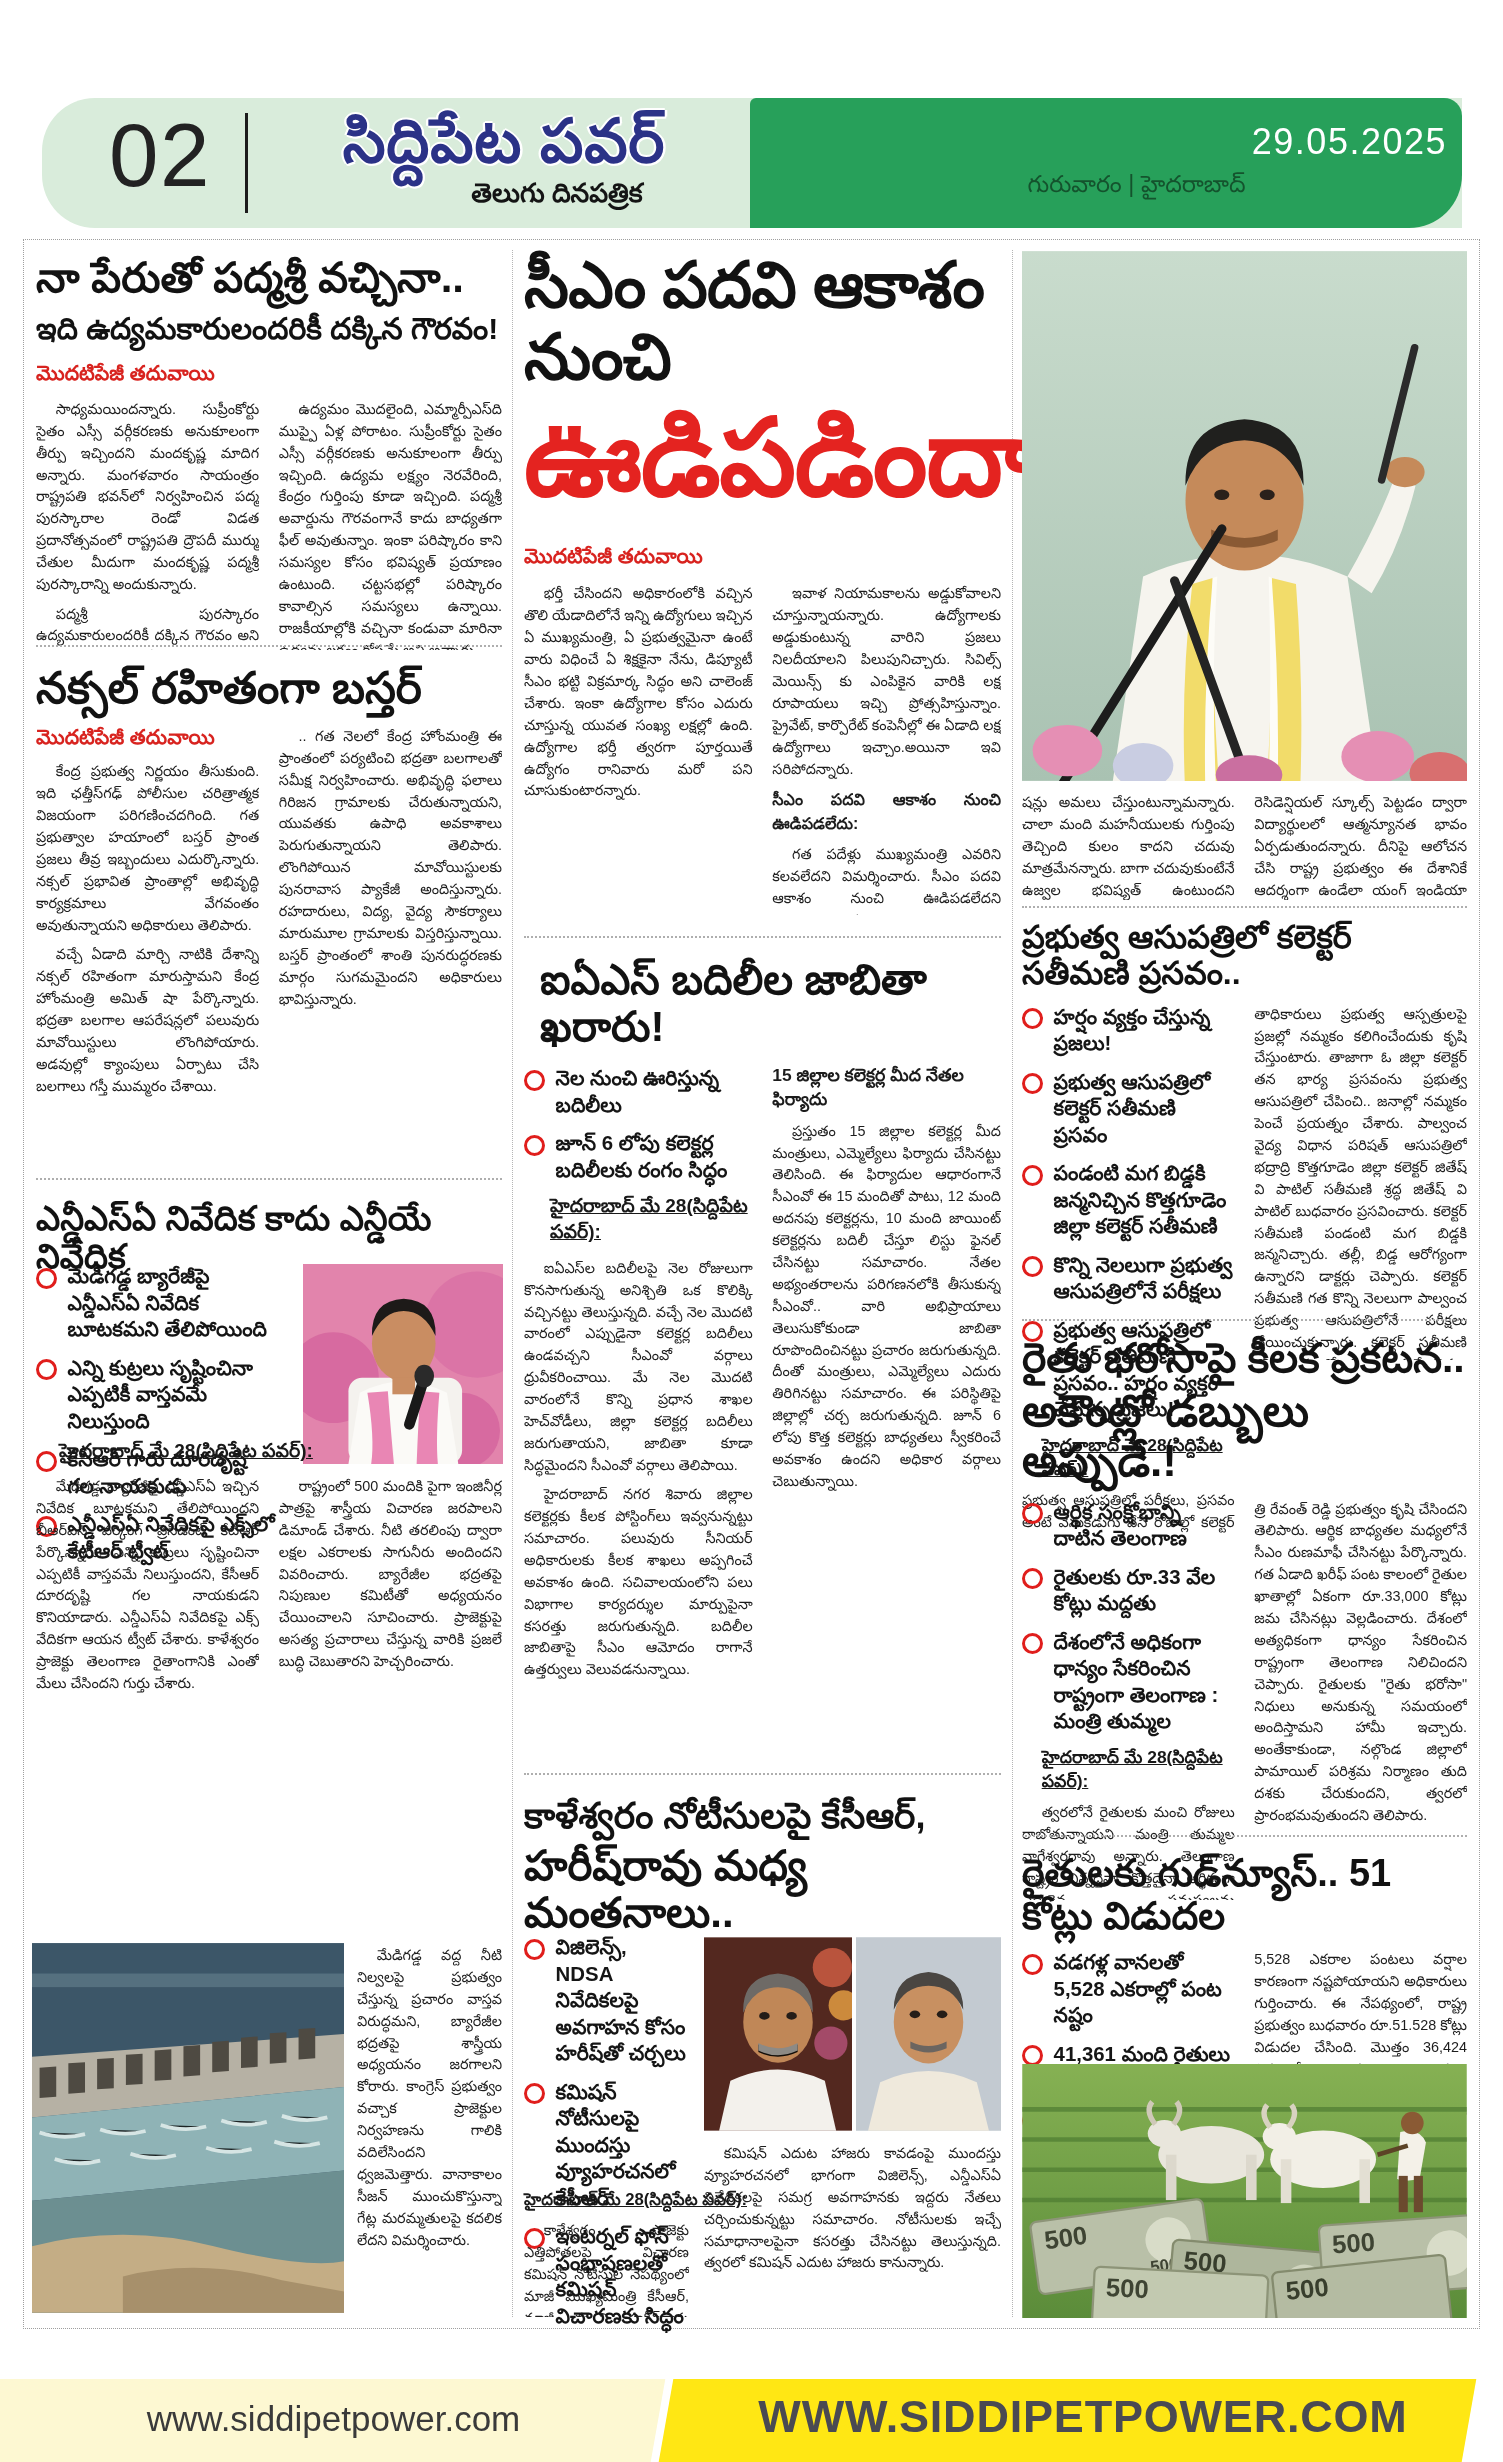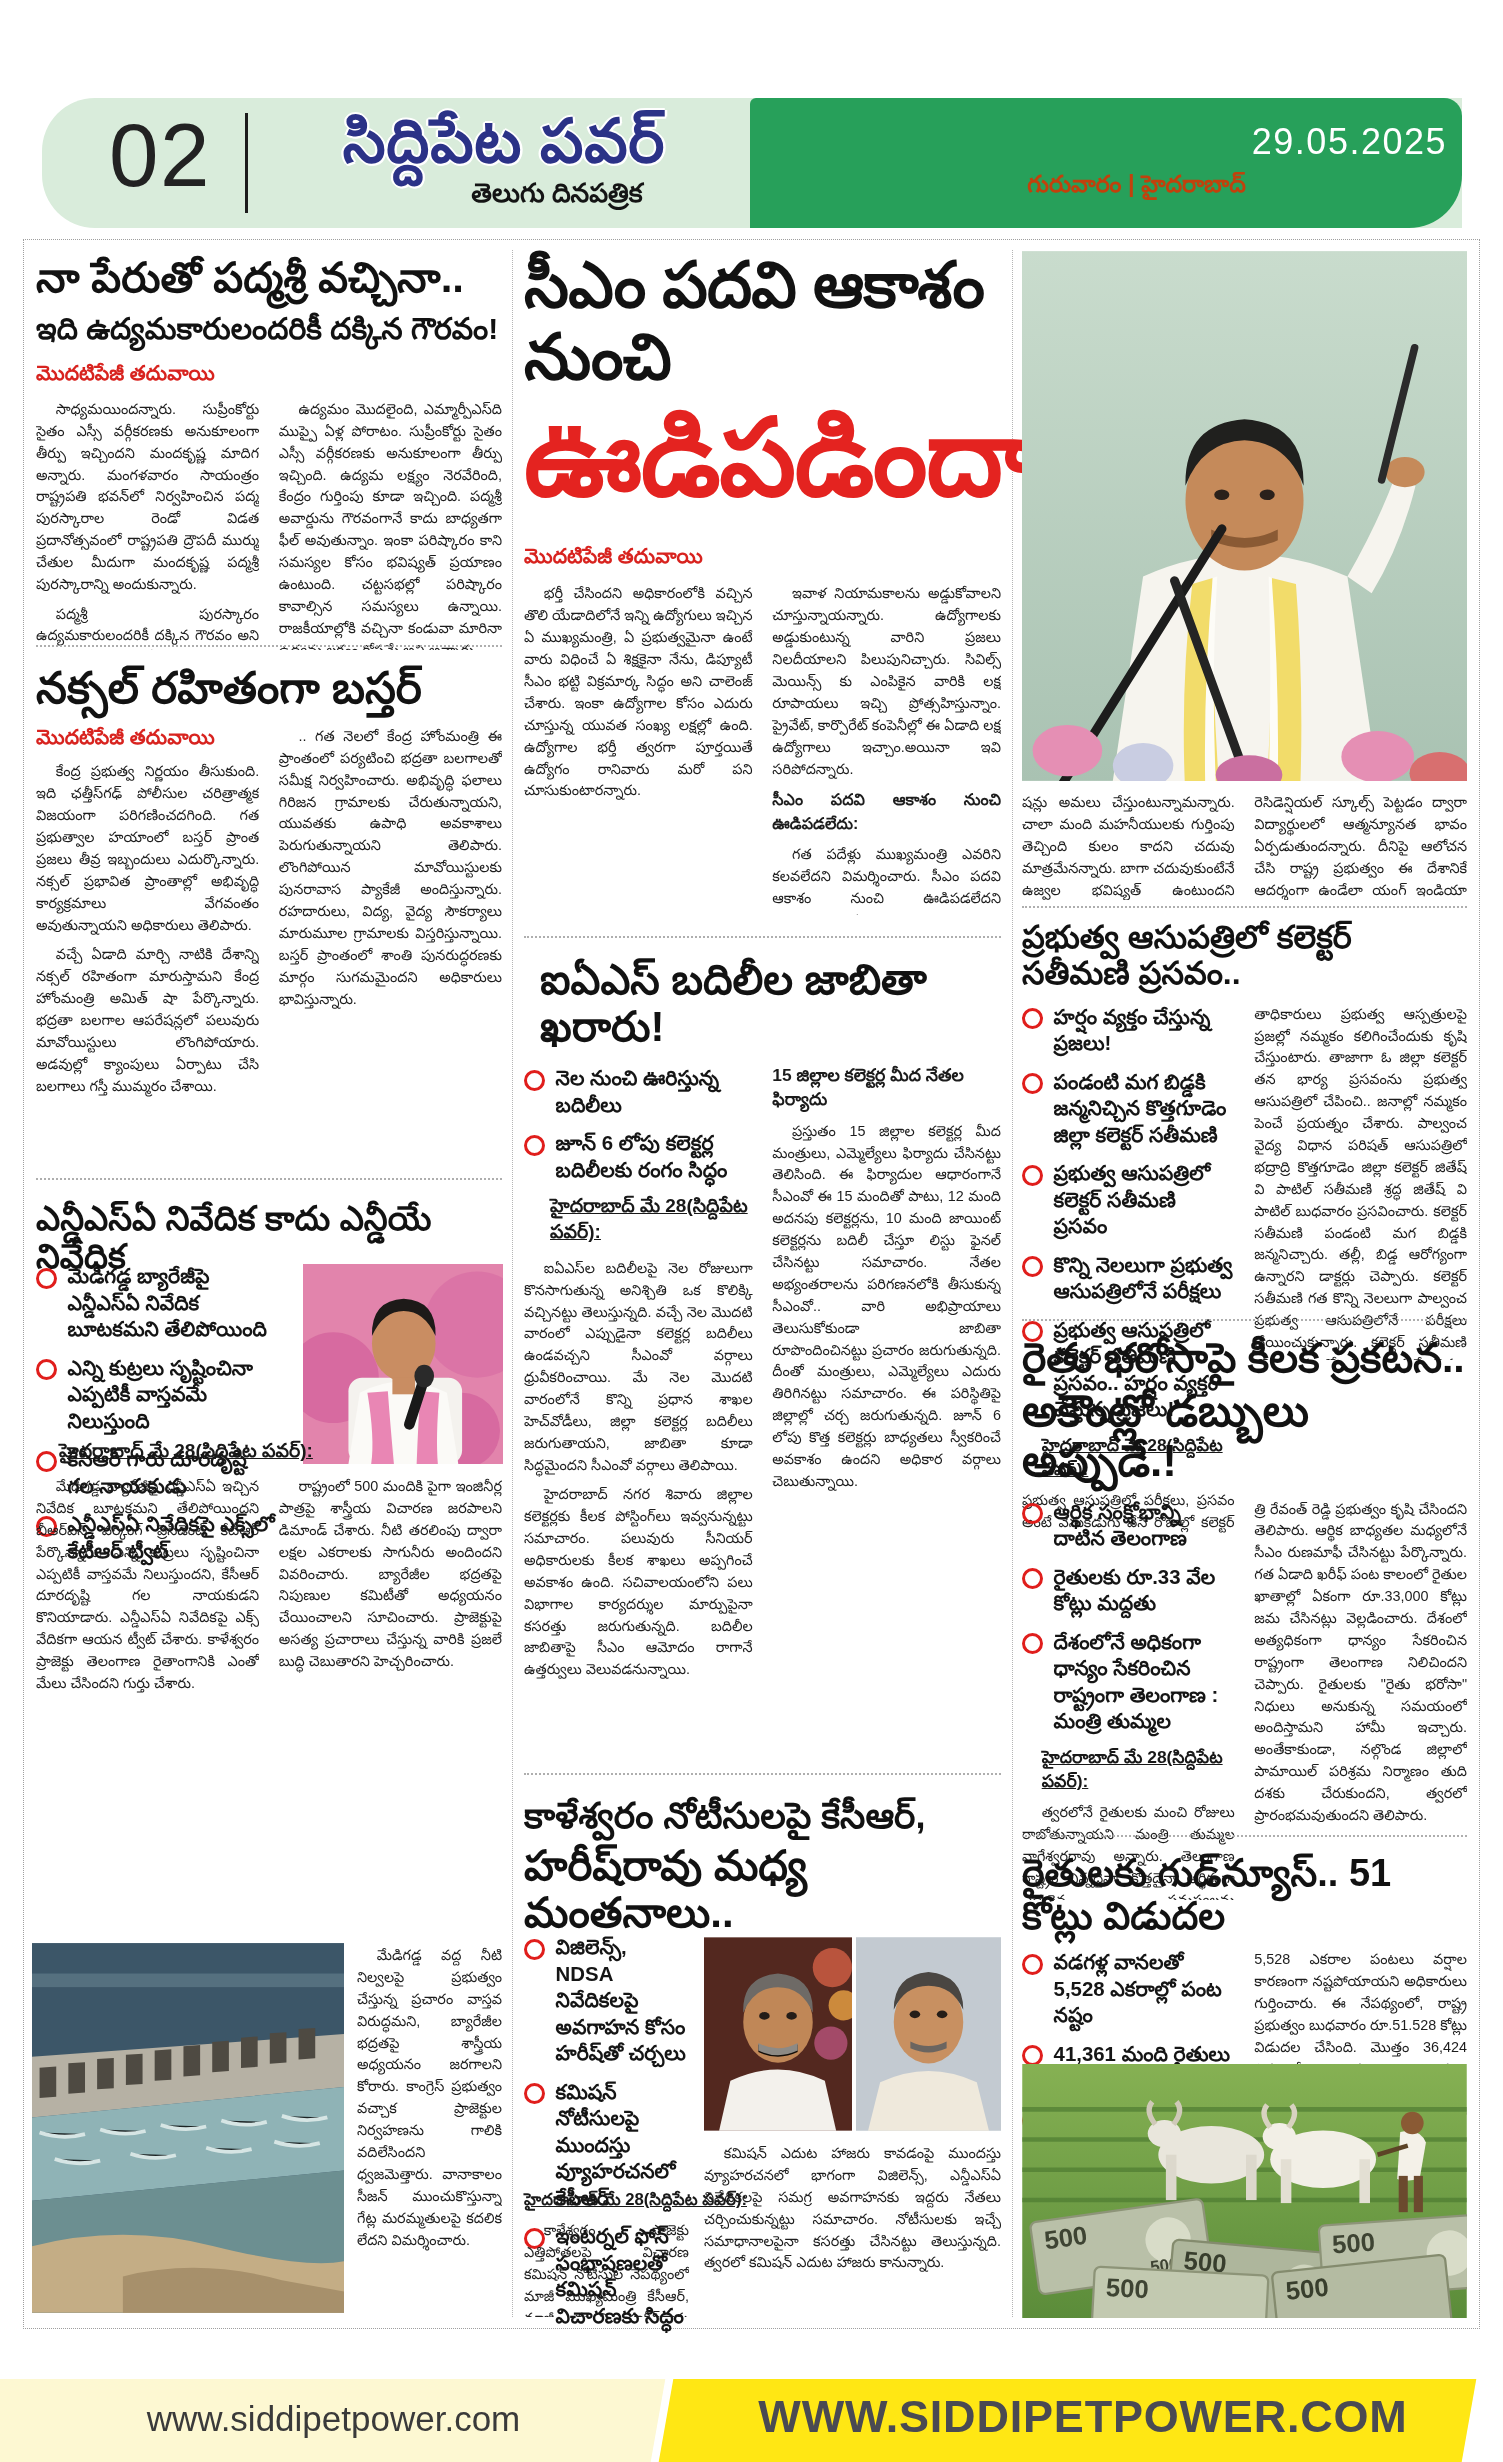--- a/index.html
+++ b/index.html
@@ -8,21 +8,21 @@
   .abs{position:absolute;}
   
   .hdr{background:#d9ecdb;border-radius:53px 0 0 53px;}
   .hdr-dark{background:#27a05a;border-radius:6px 18px 53px 0;}
   .pgnum{font-size:89px;font-weight:300;color:#222;letter-spacing:1.5px;}
   .hdr-divider{width:3px;background:#1c1c1c;}
   .masthead{font-size:61px;font-weight:800;color:#2b3287;letter-spacing:0.8px;
             text-shadow:2.3px 0 0 #fff,-2.3px 0 0 #fff,0 2.3px 0 #fff,0 -2.3px 0 #fff,1.5px 1.5px 0 #fff,-1.5px -1.5px 0 #fff;}
   .tagline{font-size:26.5px;font-weight:700;color:#141414;}
   .hdr-date{font-size:36px;font-weight:400;color:#fff;letter-spacing:1.5px;}
-  .hdr-day{font-size:23.5px;font-weight:700;color:#c2410c;}
+  .hdr-day{font-size:23.5px;font-weight:400;color:#14532d;}
   
   .frame{border:1.5px dotted #9f9f9f;}
   .vrule{width:0;border-left:1.5px dotted #b5b5b5;}
   .sep{height:0;border-top:2.3px dotted #aeaeae;}
   
   .hl{font-weight:800;color:#121212;line-height:1.12;}
   .hl-red{color:#e42320;}
   .redlbl{font-size:20.4px;font-weight:800;color:#d8231f;}
   .byline{font-size:19px;font-weight:700;color:#191919;text-decoration:underline;}
   .body-t{font-size:14.4px;line-height:1.52;text-align:justify;color:#1d1d1d;overflow:hidden;}
@@ -323,25 +323,25 @@
     <div class="hl" style="font-size:32px;">ప్రభుత్వ ఆసుపత్రిలో కలెక్టర్ సతీమణి ప్రసవం..</div>
     <div class="cols2" style="margin-top:12px;">
       <div>
         <ul class="blts" style="font-size:18px;">
           <li>
               <span class="ring"></span>
               <span>హర్షం వ్యక్తం చేస్తున్న ప్రజలు!</span>
             </li>
           <li>
               <span class="ring"></span>
+              <span>ప్రభుత్వ ఆసుపత్రిలో కలెక్టర్ సతీమణి ప్రసవం</span>
+            </li>
+          <li>
+              <span class="ring"></span>
               <span>పండంటి మగ బిడ్డకి జన్మనిచ్చిన కొత్తగూడెం జిల్లా కలెక్టర్ సతీమణి</span>
-            </li>
-          <li>
-              <span class="ring"></span>
-              <span>ప్రభుత్వ ఆసుపత్రిలో కలెక్టర్ సతీమణి ప్రసవం</span>
             </li>
           <li>
               <span class="ring"></span>
               <span>కొన్ని నెలలుగా ప్రభుత్వ ఆసుపత్రిలోనే పరీక్షలు</span>
             </li>
           <li>
               <span class="ring"></span>
               <span>ప్రభుత్వ ఆసుపత్రిలో కలెక్టర్ సతీమణి ప్రసవం.. హర్షం వ్యక్తం చేస్తున్న ప్రజలు!</span>
             </li>
         </ul>

